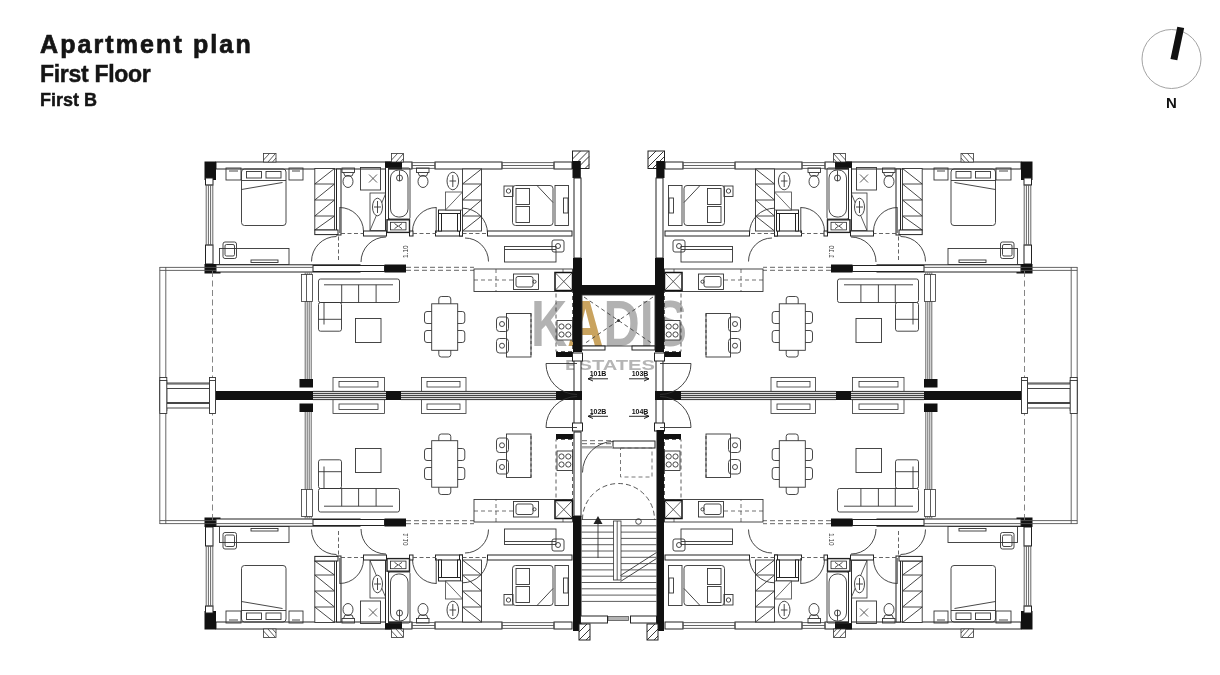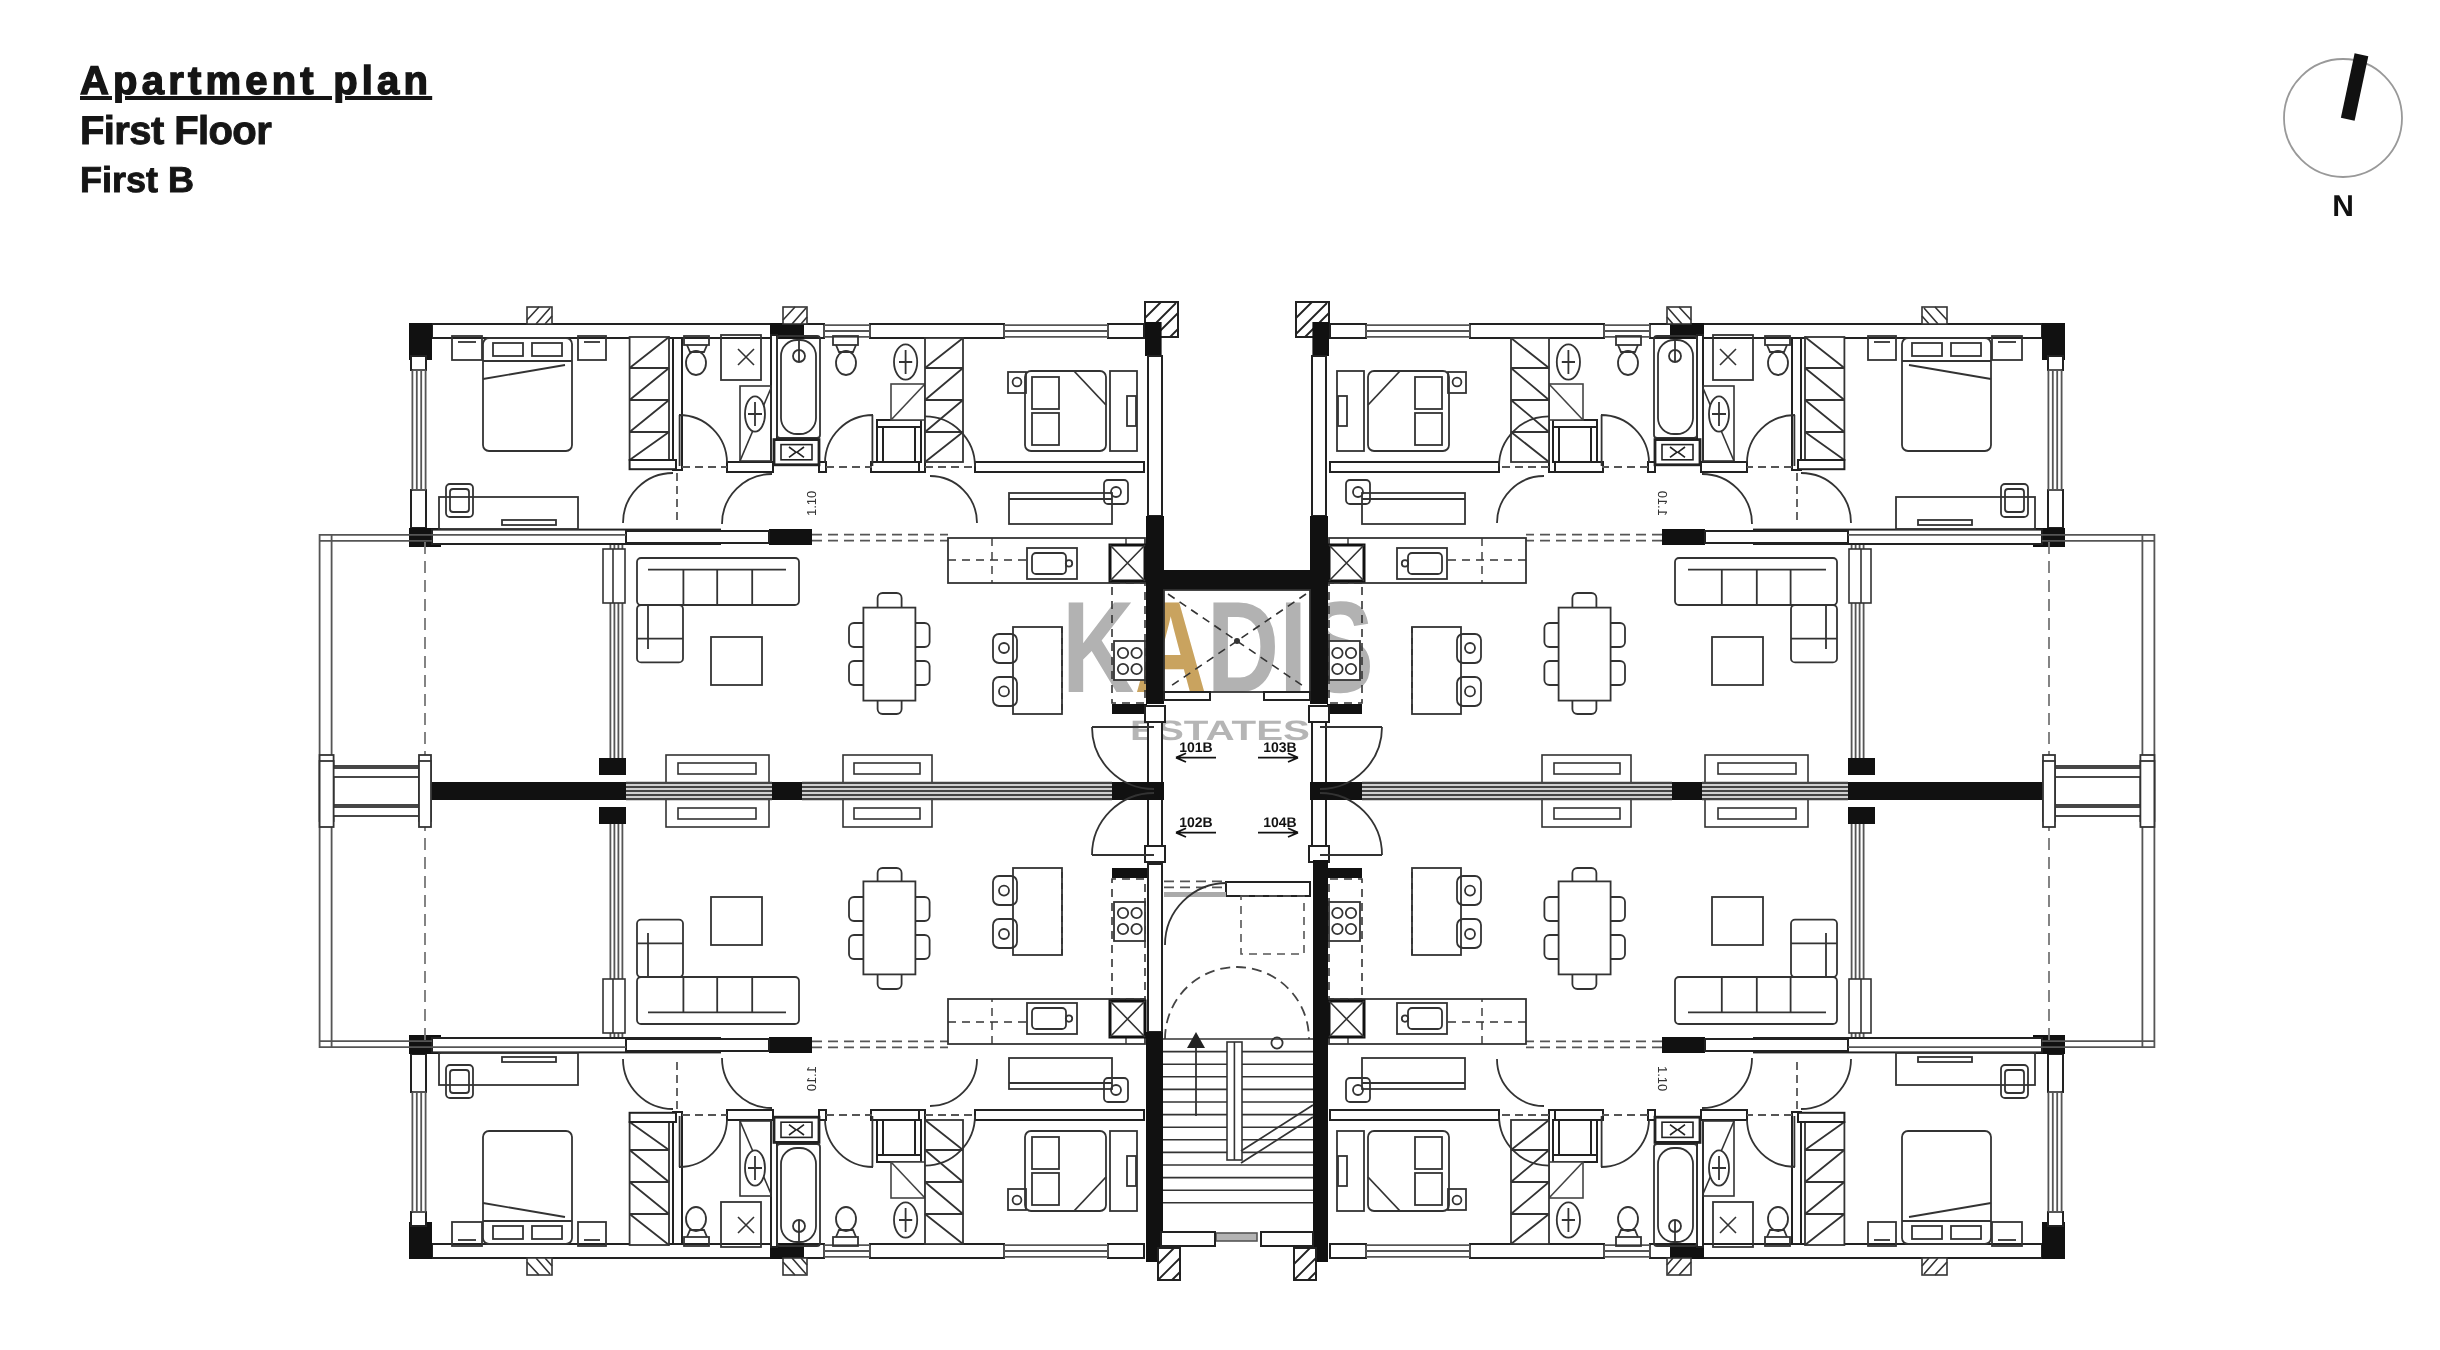--- a/index.html
+++ b/index.html
@@ -1,19 +1,19 @@
 <!DOCTYPE html>
 <html><head>
 <meta charset="utf-8">
 <style>
 html,body{margin:0;padding:0;background:#ffffff;}
 .page{position:relative;width:1220px;height:675px;background:#fff;overflow:hidden;font-family:"Liberation Sans",sans-serif;}
 .title{position:absolute;left:40px;top:30px;color:#151515;}
-.title h1{margin:0;font-size:20px;font-weight:bold;letter-spacing:2.1px;text-decoration:underline;-webkit-text-stroke:0.7px #151515;}
-.title h2{margin:2px 0 0 0;font-size:20px;font-weight:bold;letter-spacing:-0.3px;-webkit-text-stroke:0.45px #151515;}
+.title h1{margin:0;font-size:25px;font-weight:bold;letter-spacing:2.1px;-webkit-text-stroke:0.7px #151515;}
+.title h2{margin:2px 0 0 0;font-size:23px;font-weight:bold;letter-spacing:-0.3px;-webkit-text-stroke:0.45px #151515;}
 .title h3{margin:2px 0 0 0;font-size:18px;font-weight:bold;-webkit-text-stroke:0.45px #151515;}
 </style>
 </head>
 <body>
 <div class="page">
 
 <div class="title">
 <h1>Apartment plan</h1>
 <h2>First Floor</h2>
 <h3>First B</h3>

